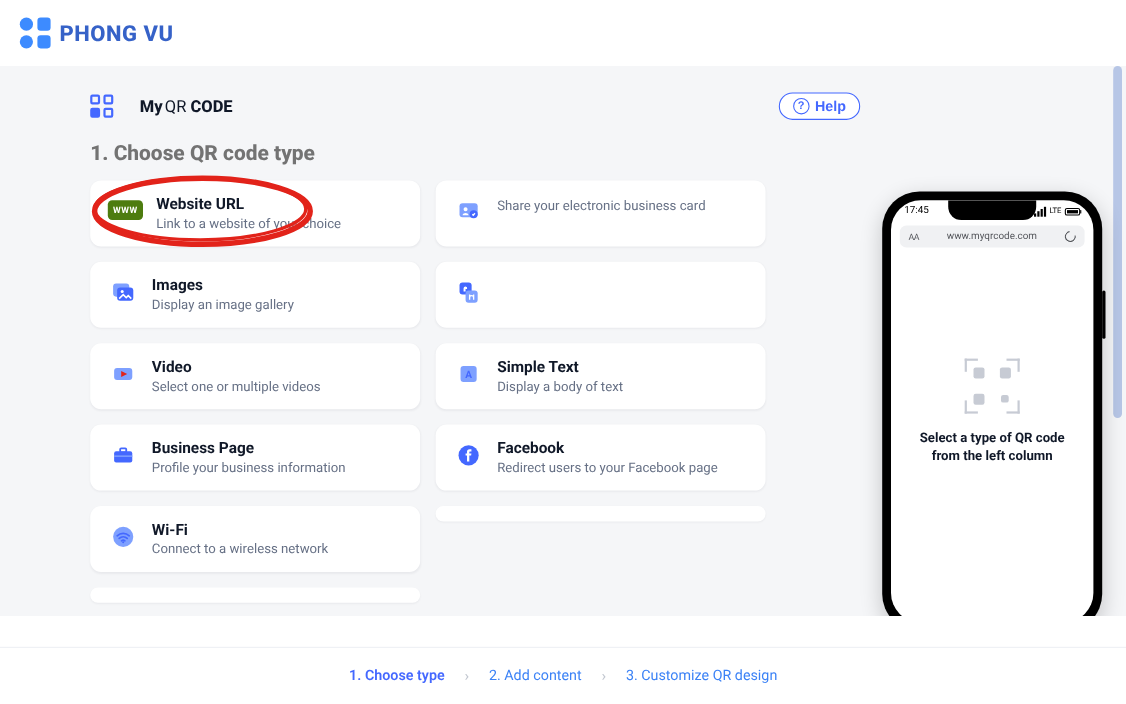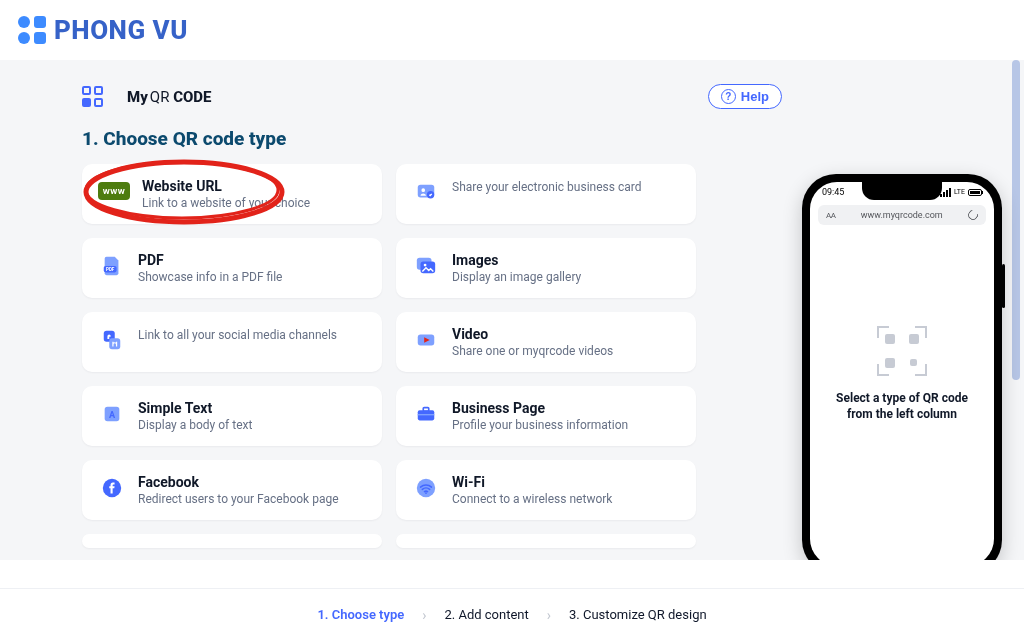--- a/index.html
+++ b/index.html
@@ -20,21 +20,21 @@
   }
   .pv-logo { display: flex; align-items: center; gap: 8px; }
   .pv-dots {
     display: grid; grid-template-columns: repeat(2, 12px); grid-template-rows: repeat(2, 12px);
     gap: 4px;
   }
   .pv-dots span:nth-child(1){ width:12px; height:12px; background:#3d8bff; border-radius:50%; }
   .pv-dots span:nth-child(2){ width:12px; height:12px; background:#3d8bff; border-radius:3px; }
   .pv-dots span:nth-child(3){ width:12px; height:12px; background:#3d8bff; border-radius:50%; }
   .pv-dots span:nth-child(4){ width:12px; height:12px; background:#3d8bff; border-radius:3px; }
-  .pv-text { font-weight:800; letter-spacing:0.5px; font-size:26px; color:#3662c8; }
+  .pv-text { font-weight:800; letter-spacing:0.5px; font-size:20px; color:#3662c8; }
   .page-wrap {
     background:#f5f6f8;
     width:100%;
     height:500px;
     padding-top:24px;
     position:relative;
     overflow:hidden;
   }
   .scroll-indicator{
     position:absolute; right:4px; top:0; width:8px; height:320px; background:#b7c6e6; border-radius:4px;
@@ -57,21 +57,21 @@
     display:flex; align-items:center; gap:5px;
     border:1.5px solid #4468ff; color:#4468ff;
     padding:4px 12px; border-radius:16px; font-size:13px; font-weight:600;
     background:#fff; cursor:pointer; margin-right:220px;
   }
   .help-btn .q{
     width:15px; height:15px; border:1.5px solid #4468ff; border-radius:50%;
     display:inline-flex; align-items:center; justify-content:center; font-size:10px;
   }
   h1.section {
-    font-size:19px; font-weight:800; color:#0c4a6e; margin-bottom:14px;
+    font-size:19px; font-weight:800; color:#737373; margin-bottom:14px;
   }
   .grid {
     display:grid; grid-template-columns: 300px 300px; gap:14px 14px;
     position:relative;
   }
   .card {
     background:#fff; border-radius:10px; padding:14px 16px;
     display:flex; align-items:flex-start; gap:12px;
     box-shadow: 0 1px 2px rgba(16,24,40,0.05);
     cursor:pointer;
@@ -148,21 +148,21 @@
   .qr-ph .b3{bottom:8px;left:8px;width:10px;height:10px;}
   .qr-ph .b4{bottom:10px;right:10px;width:7px;height:7px;}
   .screen-msg{ font-size:12px; font-weight:700; color:#101828; line-height:1.35;}
 
   .footer{
     position:absolute; left:0; right:0; bottom:0; height:52px;
     background:#fff; border-top:1px solid #eef0f4;
     display:flex; align-items:center; justify-content:center; gap:18px;
     font-size:13px;
   }
-  .step{ color:#0f172a; }
+  .step{ color:#3b82f6; }
   .step.active{ color:#4468ff; font-weight:600;}
   .chev{ color:#c2c7d0; font-size:14px;}
 
   
   .ic-blue{ fill:#7ea0ff; }
   .ic-dblue{ fill:#4468ff; }
 </style>
 </head>
 <body>
 
@@ -226,33 +226,20 @@
               <path d="M7 10a2 2 0 114 0 2 2 0 01-4 0zm-1 6c0-1.5 2-2.3 3-2.3s3 .8 3 2.3" fill="#fff"></path>
               <circle cx="17" cy="15" r="4" class="ic-dblue"></circle>
               <path d="M15.7 15l.9.9 1.7-1.9" stroke="#fff" stroke-width="1.4" fill="none"></path>
             </svg>
         </div>
         <div class="card-body">
           <span class="card-sub">Share your electronic business card</span>
         </div>
       </div>
 
-      <div class="card">
-        <div class="card-icon">
-          <svg viewBox="0 0 24 24">
-              <path d="M6 2h9l4 4v14a2 2 0 01-2 2H6a2 2 0 01-2-2V4a2 2 0 012-2z" class="ic-blue"></path>
-              <rect x="3" y="12" width="14" height="7" rx="2" class="ic-dblue"></rect>
-              <text x="10" y="17.5" font-size="5" font-weight="700" fill="#fff" text-anchor="middle">PDF</text>
-            </svg>
-        </div>
-        <div class="card-body">
-          <span class="card-title">PDF</span>
-          <span class="card-sub">Showcase info in a PDF file</span>
-        </div>
-      </div>
 
       <div class="card">
         <div class="card-icon">
           <svg viewBox="0 0 24 24">
               <rect x="2" y="3" width="16" height="13" rx="3" class="ic-blue"></rect>
               <rect x="6" y="7" width="16" height="13" rx="3" class="ic-dblue"></rect>
               <circle cx="11" cy="11" r="1.5" fill="#fff"></circle>
               <path d="M8 18l4-4 3 3 2-2 3 3" stroke="#fff" stroke-width="1.5" fill="none"></path>
             </svg>
         </div>
@@ -265,34 +252,33 @@
       <div class="card">
         <div class="card-icon">
           <svg viewBox="0 0 24 24">
               <rect x="3" y="2" width="12" height="12" rx="3" class="ic-dblue"></rect>
               <path d="M9 6a2 2 0 00-2 2v3h2V8.5h1.5A2 2 0 009 6z" fill="#fff"></path>
               <rect x="9" y="10" width="12" height="12" rx="3" class="ic-blue"></rect>
               <path d="M13 14v5m4-5v5m-4-2a2 2 0 014 0" stroke="#fff" stroke-width="1.3" fill="none"></path>
             </svg>
         </div>
         <div class="card-body">
-          <span class="card-sub">Link to all your social media channels</span>
         </div>
       </div>
 
       <div class="card">
         <div class="card-icon">
           <svg viewBox="0 0 24 24">
               <rect x="3" y="6" width="18" height="12" rx="3" class="ic-blue"></rect>
               <path d="M10 9l6 3-6 3z" fill="#e2231a"></path>
             </svg>
         </div>
         <div class="card-body">
           <span class="card-title">Video</span>
-          <span class="card-sub">Share one or myqrcode videos</span>
+          <span class="card-sub">Select one or multiple videos</span>
         </div>
       </div>
 
       <div class="card">
         <div class="card-icon">
           <svg viewBox="0 0 24 24">
               <rect x="4" y="4" width="16" height="16" rx="3" class="ic-blue"></rect>
               <text x="12" y="16" font-size="10" font-weight="700" fill="#4468ff" text-anchor="middle">A</text>
             </svg>
         </div>
@@ -346,21 +332,21 @@
       <div class="card" style="height:14px;padding:0;"></div>
       <div class="card" style="height:14px;padding:0;"></div>
 
     </div>
 
     <div class="phone">
       <div class="phone-btn"></div>
       <div class="screen">
         <div class="notch"></div>
         <div class="status">
-          <span>09:45</span>
+          <span>17:45</span>
           <span class="right">
             <span class="sig">
                 <i></i>
                 <i></i>
                 <i></i>
                 <i></i>
               </span>
             <span style="font-size:7px">LTE</span>
             <span class="batt">
                 <i></i>

